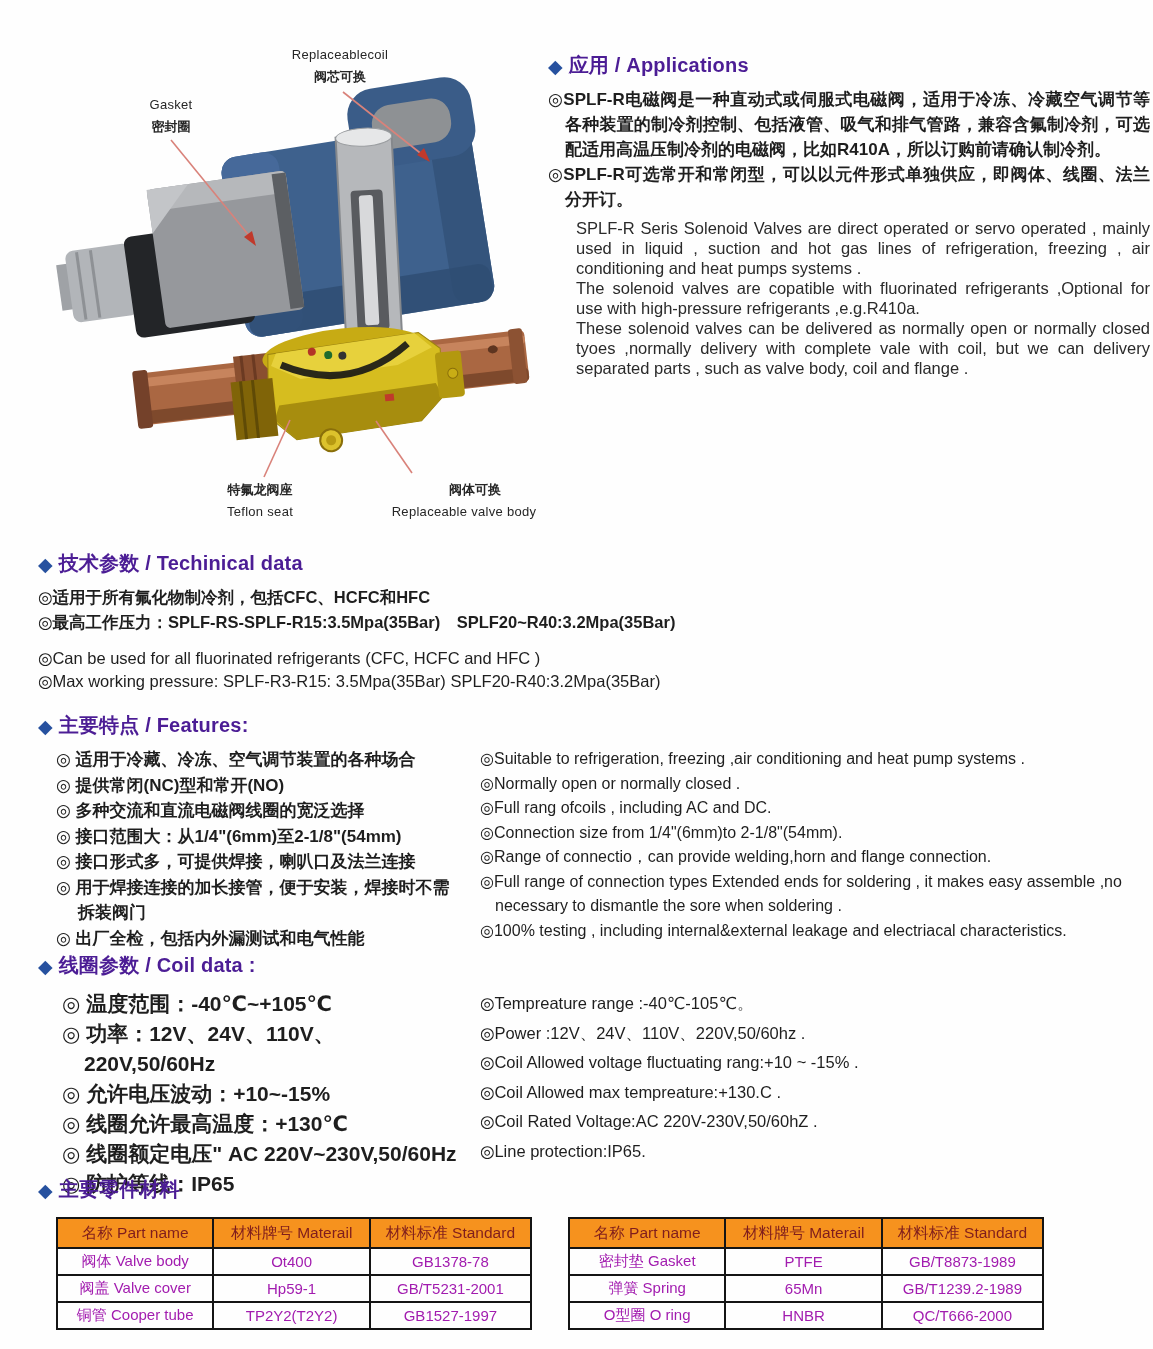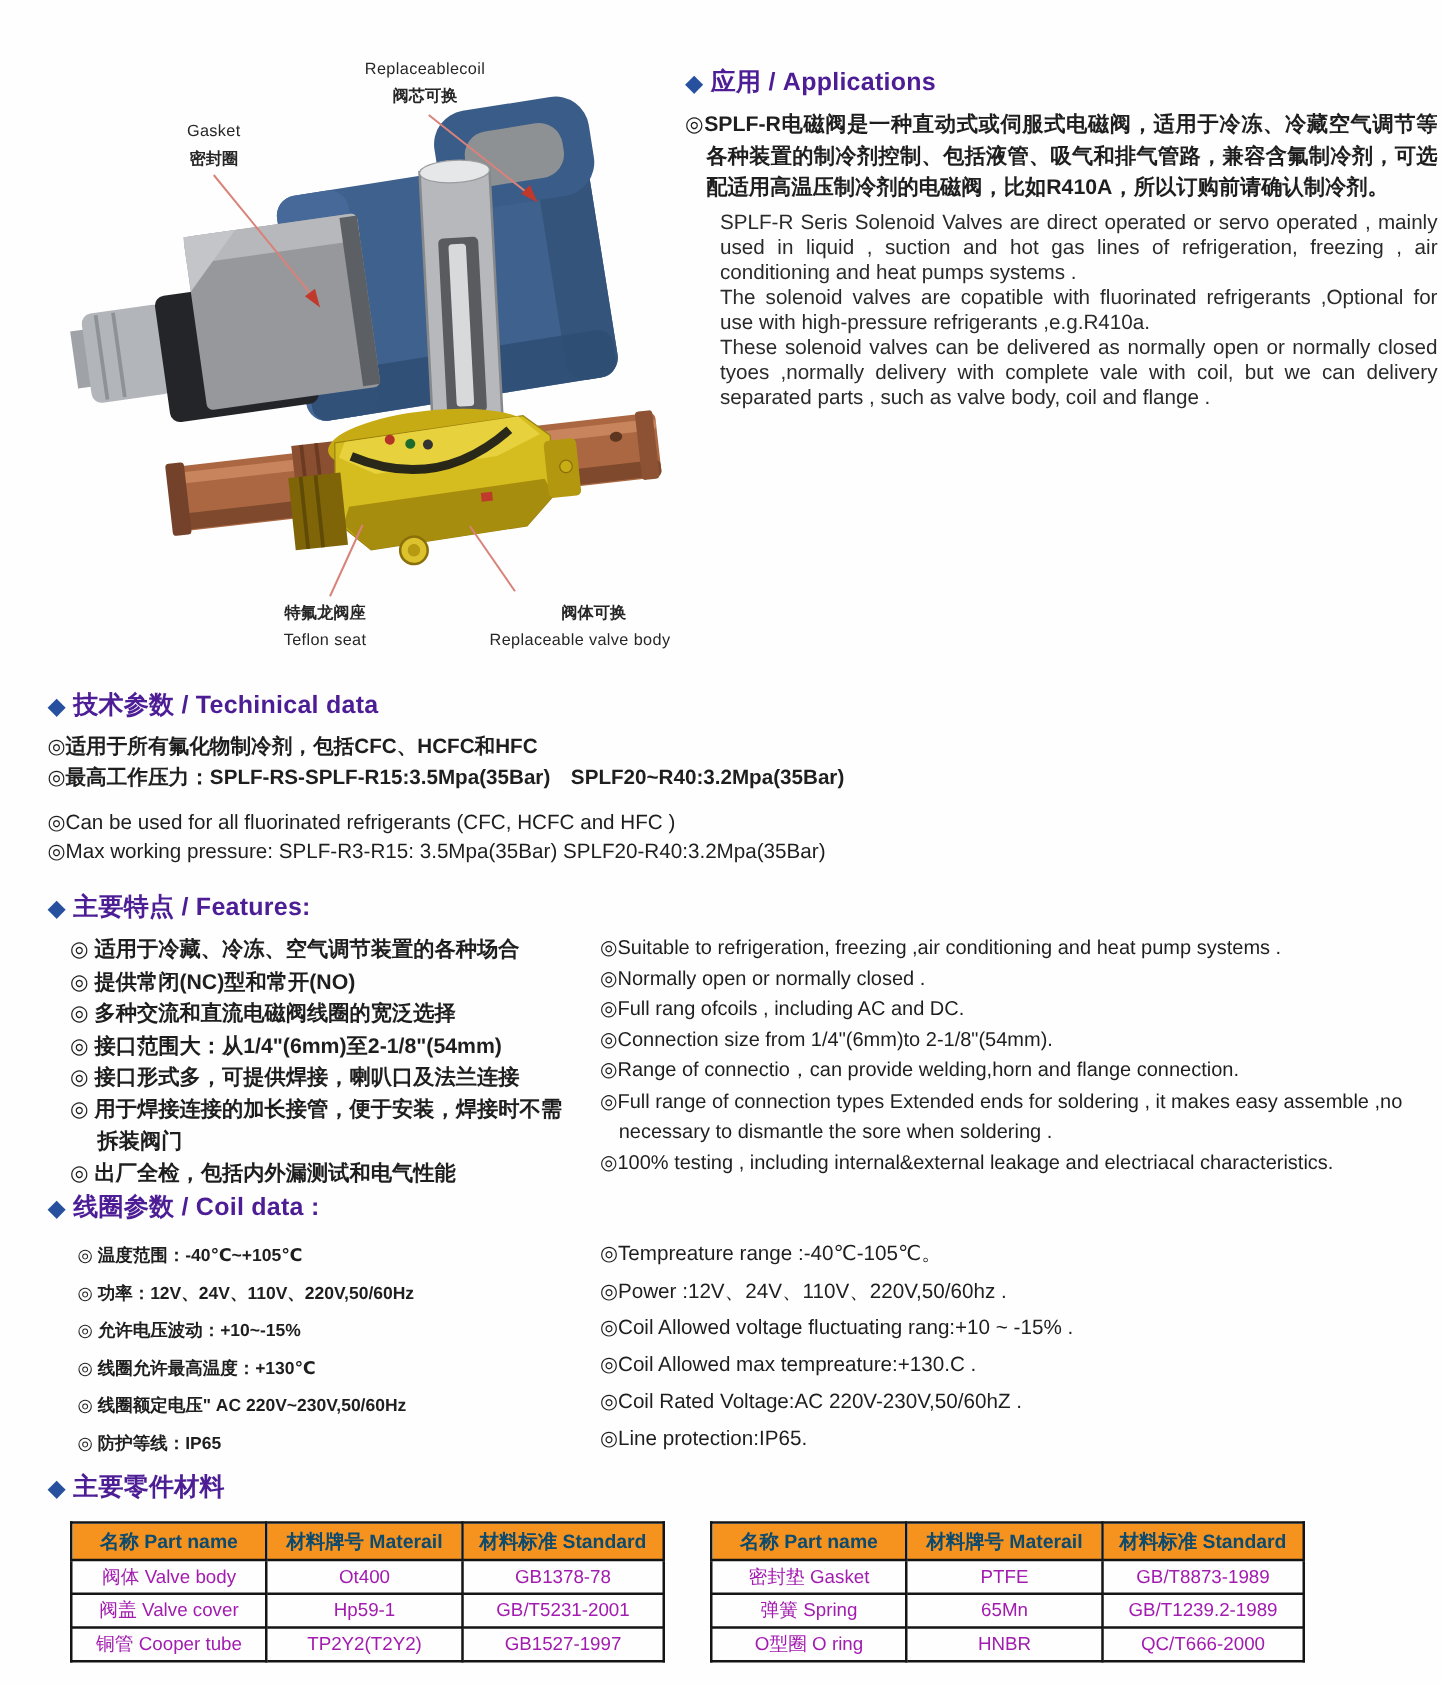--- a/index.html
+++ b/index.html
@@ -36,31 +36,31 @@
   #features{position:absolute;left:38px;top:712px;width:1112px;}
   #features .cols{display:flex;margin-top:8px;}
   #features .col-zh{width:425px;font-size:17px;line-height:25.5px;}
   #features .col-zh .item{padding-left:40px;text-indent:-22px;}
   #features .col-en{flex:1;font-size:16px;line-height:24.5px;}
   #features .col-en .item{padding-left:32px;text-indent:-15px;}
 
   
   #coil{position:absolute;left:38px;top:952px;width:1112px;}
   #coil .cols{display:flex;margin-top:10px;}
-  #coil .col-zh{width:425px;font-size:14px;line-height:30px;}
+  #coil .col-zh{width:425px;font-size:21px;line-height:30px;}
   #coil .col-zh .item{padding-left:46px;text-indent:-22px;}
   #coil .col-en{flex:1;font-size:16.5px;line-height:29.5px;}
   #coil .col-en .item{padding-left:32px;text-indent:-15px;}
 
   
   #materials{position:absolute;left:38px;top:1176px;width:1108px;}
   #materials .tables{display:flex;gap:36px;margin-top:14px;margin-left:18px;}
   table.mat{border-collapse:collapse;width:476px;font-size:15px;table-layout:fixed;}
   table.mat th,table.mat td{border:2px solid #141414;text-align:center;padding:2px 3px;white-space:nowrap;overflow:hidden;}
-  table.mat th{background:#f6921e;color:#0c4a6e;font-weight:bold;height:24px;font-size:15.5px;}
+  table.mat th{background:#f6921e;color:#7f1d1d;font-weight:normal;height:24px;font-size:15.5px;}
   table.mat td{height:21px;color:#a21caf;}
   table.mat col.c1{width:33%;} table.mat col.c2{width:33%;} table.mat col.c3{width:34%;}
 
   
   #valve-figure{position:absolute;left:40px;top:40px;z-index:1;}
 </style>
 </head>
 <body>
 
 <div id="page">
@@ -155,20 +155,21 @@
     <div class="en">Replaceable valve body</div>
   </div>
 
   <div id="applications">
     <div class="sec-head">
       <span class="diamond">◆</span>
       <span class="sec-title">应用 / Applications</span>
     </div>
     <div class="zh-list">
       <div class="item">◎SPLF-R电磁阀是一种直动式或伺服式电磁阀，适用于冷冻、冷藏空气调节等各种装置的制冷剂控制、包括液管、吸气和排气管路，兼容含氟制冷剂，可选配适用高温压制冷剂的电磁阀，比如R410A，所以订购前请确认制冷剂。</div>
+      <div class="item">◎SPLF-R可选常开和常闭型，可以以元件形式单独供应，即阀体、线圈、法兰分开订。</div>
     </div>
     <div class="en-block">
       <p>SPLF-R Seris Solenoid Valves are direct operated or servo operated , mainly used in liquid , suction and hot gas lines of refrigeration, freezing , air conditioning and heat pumps systems .</p>
       <p>The solenoid valves are copatible with fluorinated refrigerants ,Optional for use with high-pressure refrigerants ,e.g.R410a.</p>
       <p>These solenoid valves can be delivered as normally open or normally closed tyoes ,normally delivery with complete vale with coil, but we can delivery separated parts , such as valve body, coil and flange .</p>
     </div>
   </div>
 
   <div id="technical">
     <div class="sec-head">

